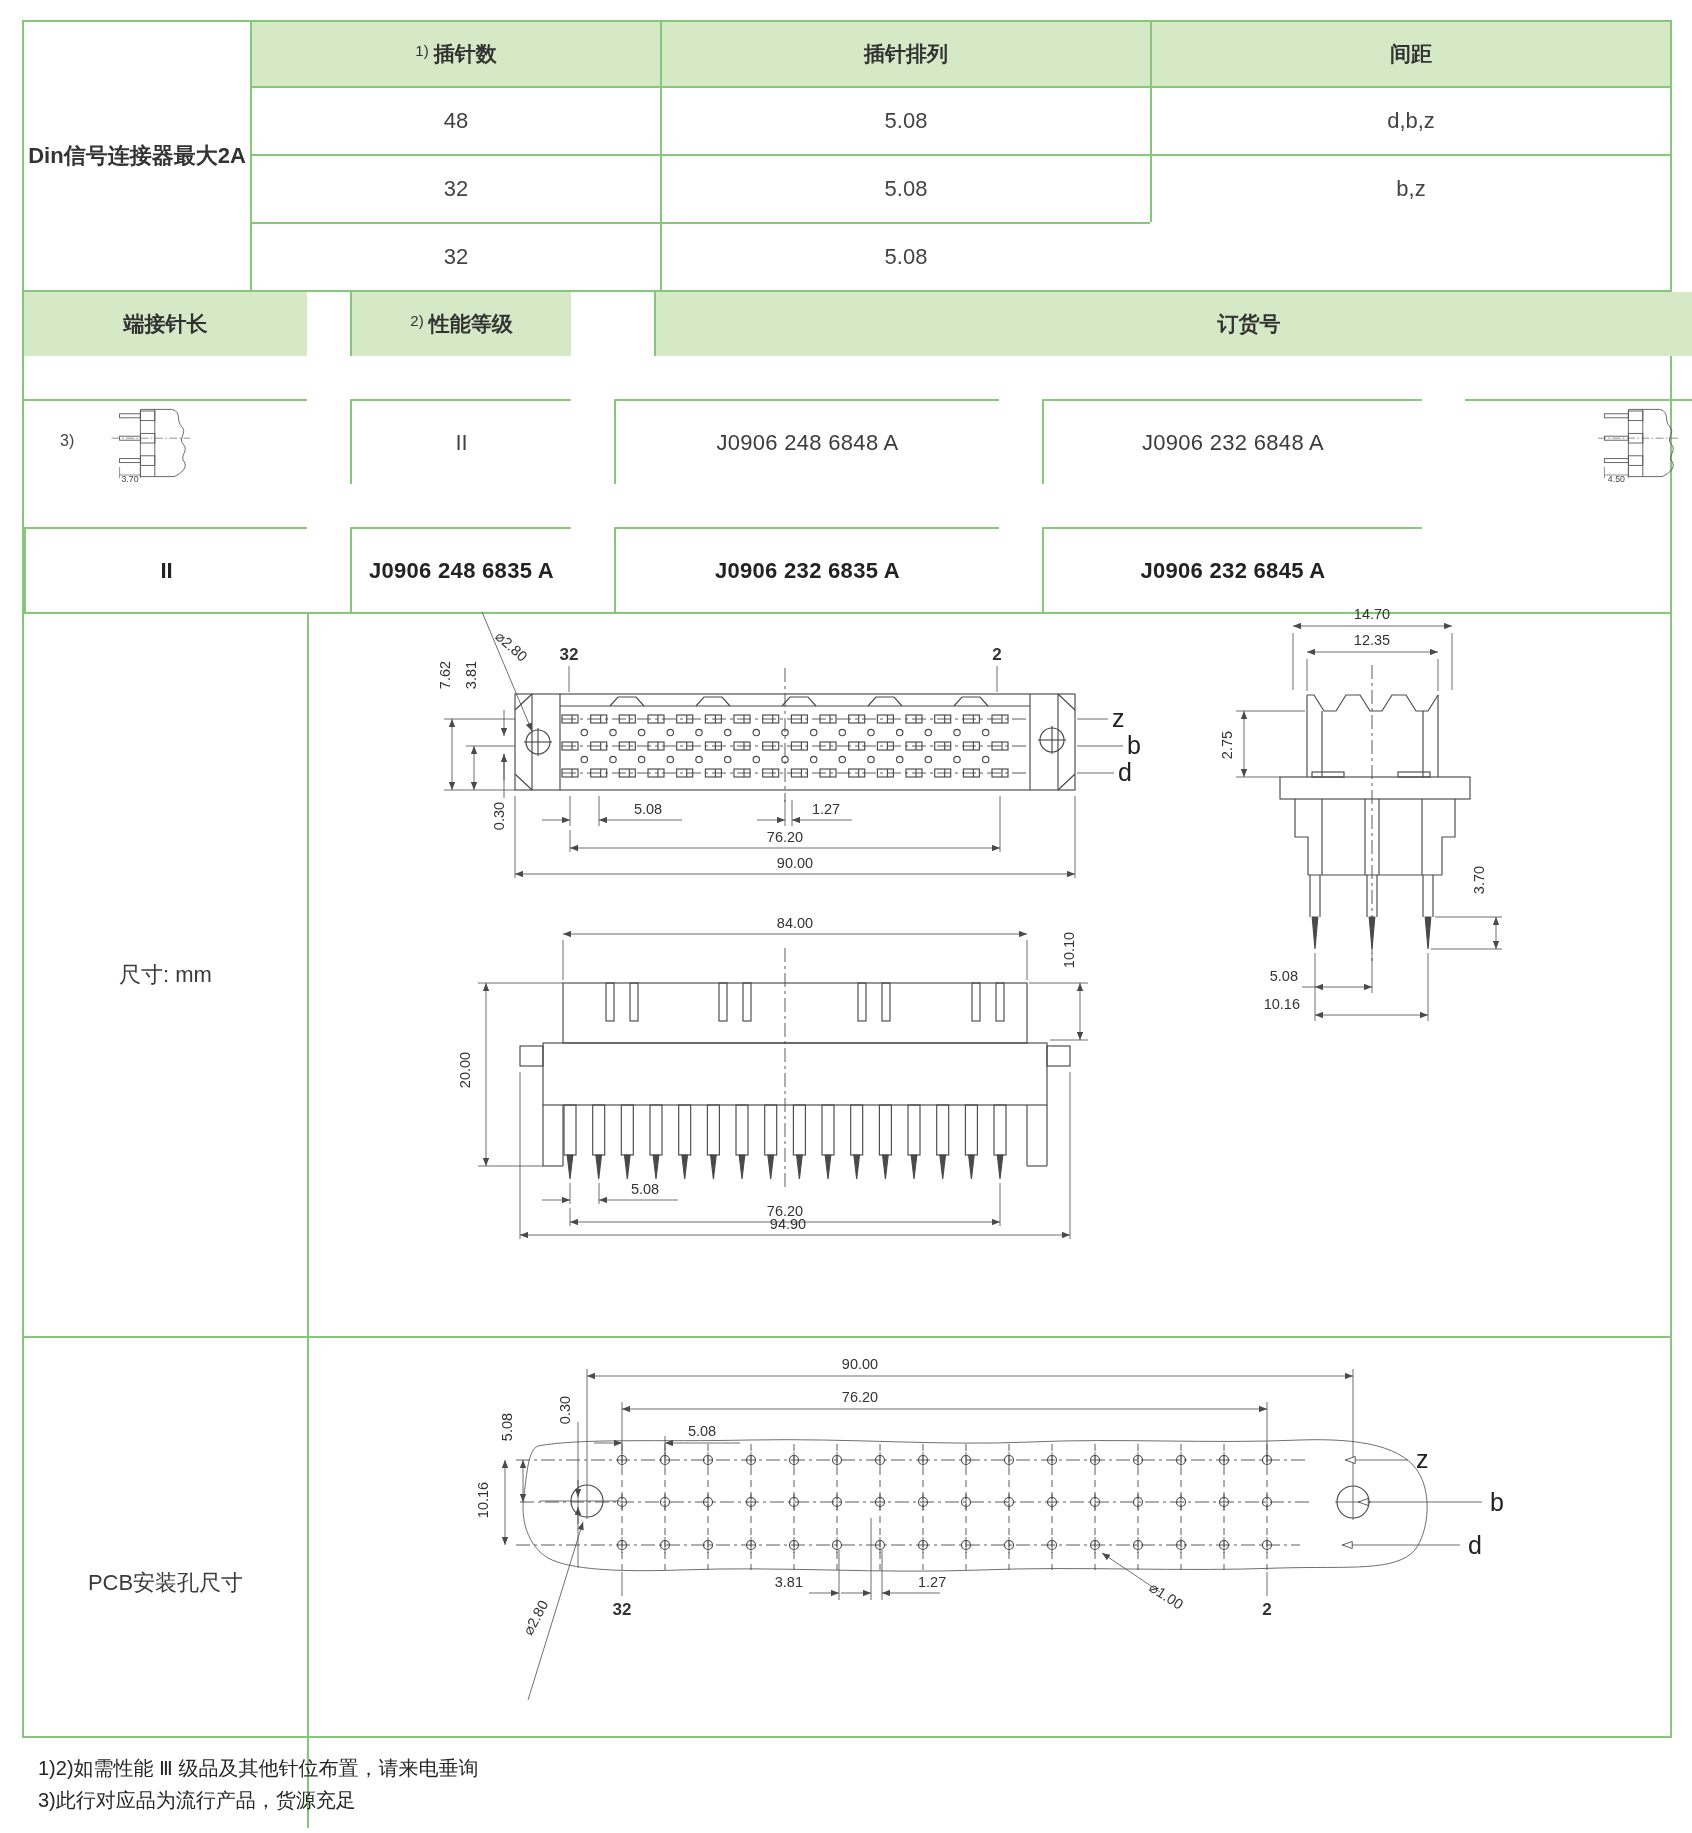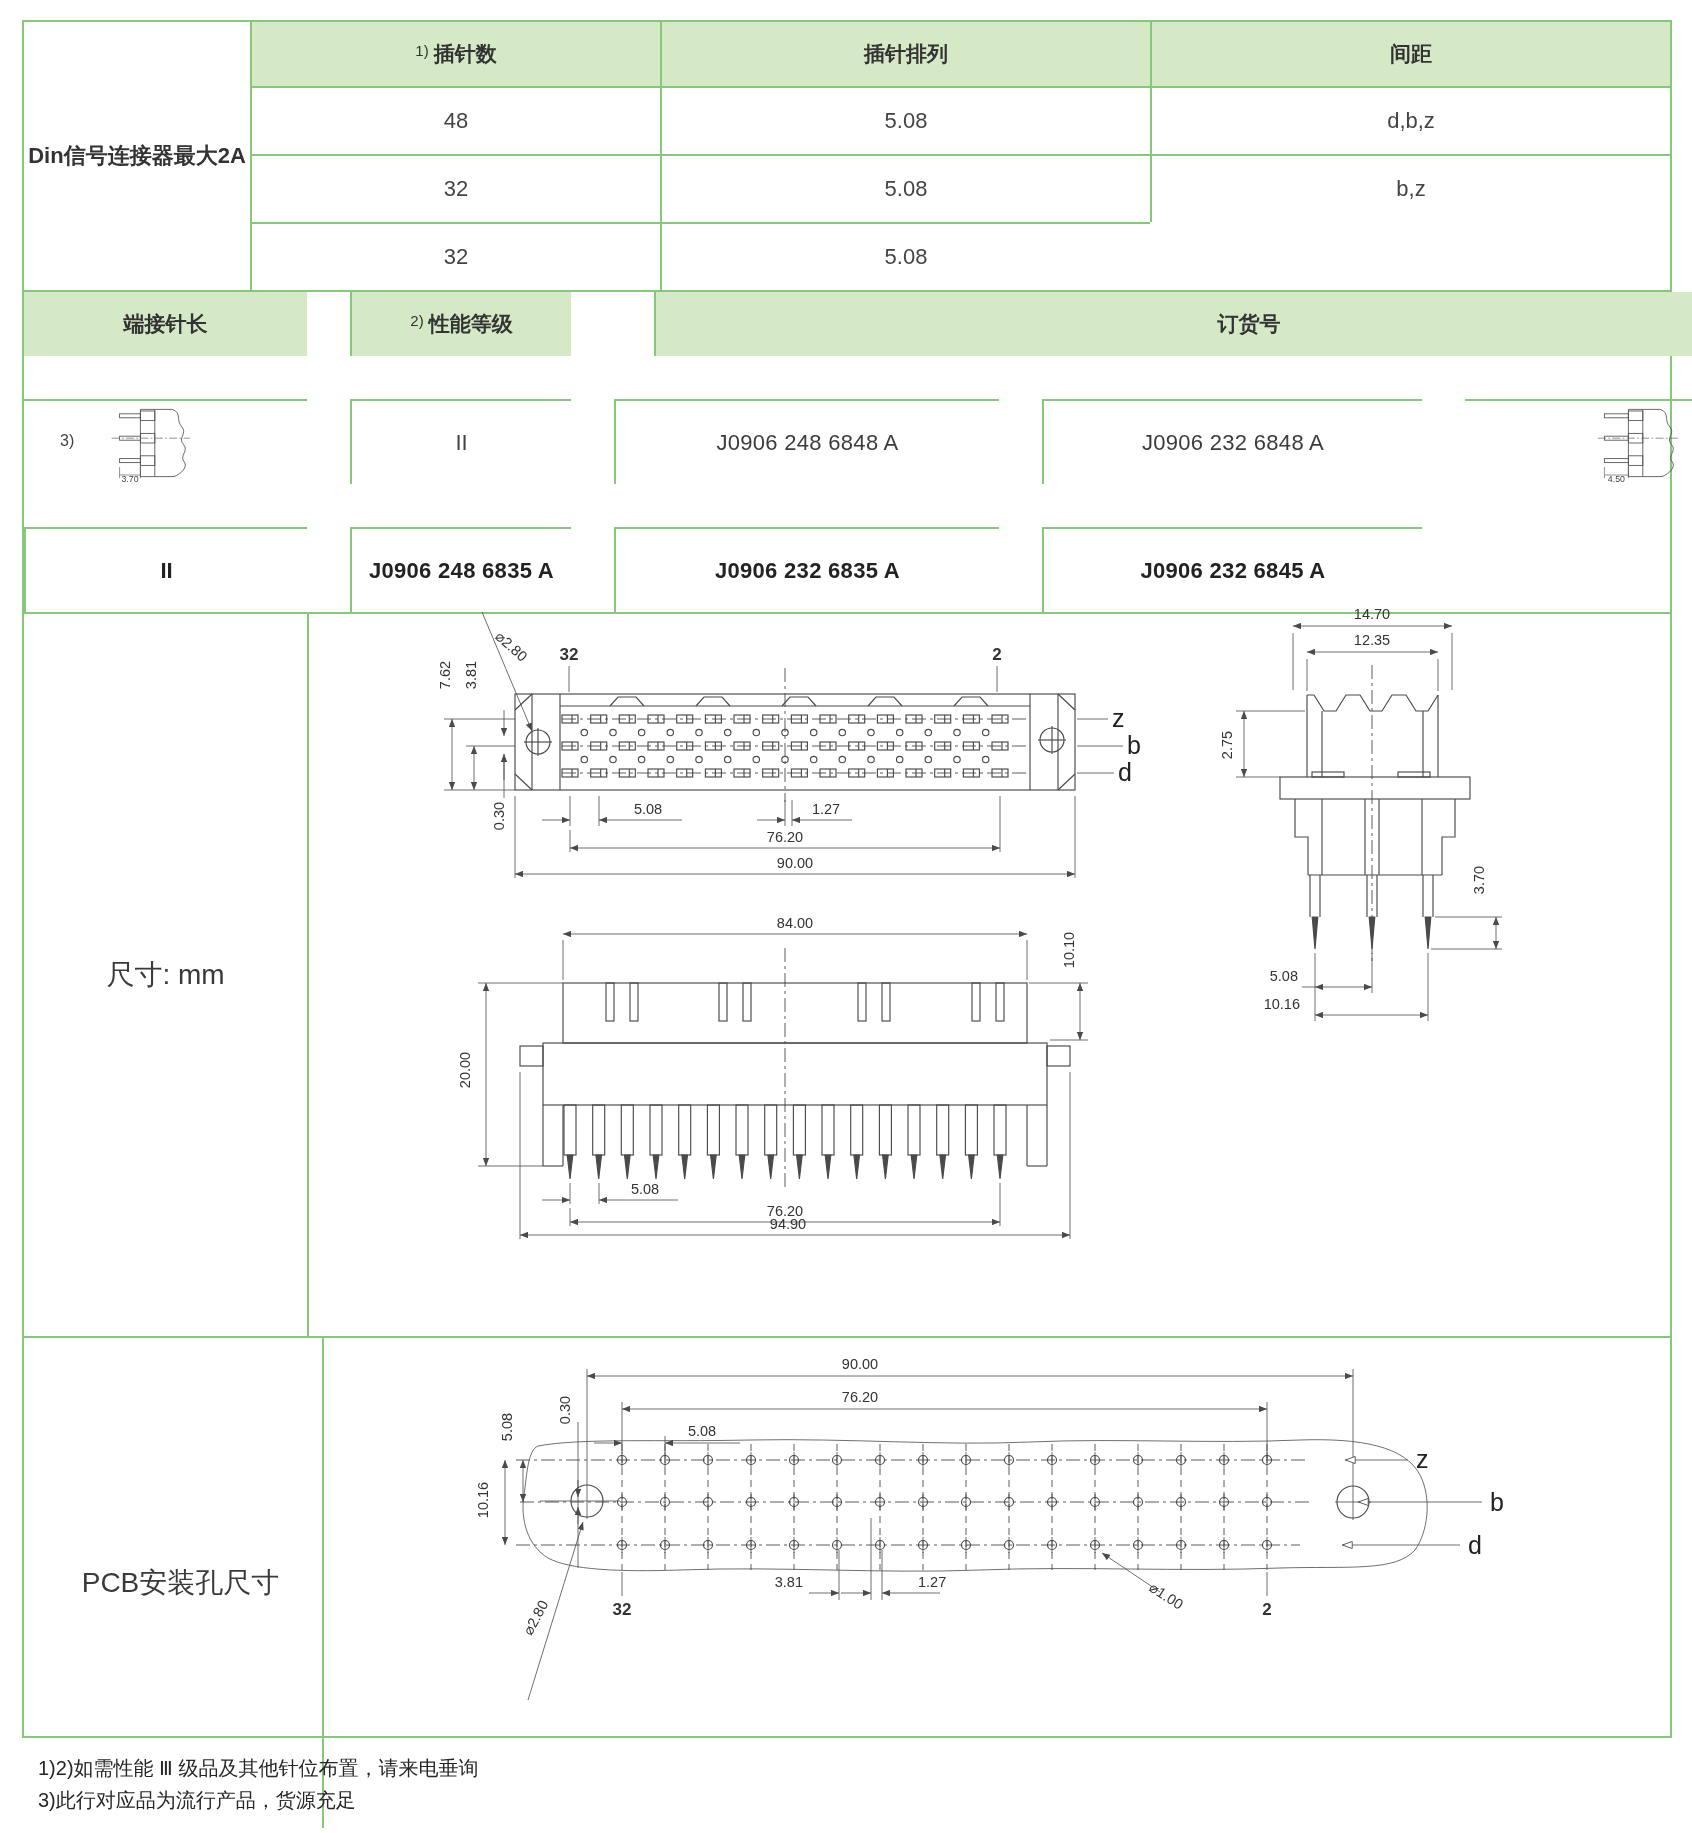--- a/index.html
+++ b/index.html
@@ -3,31 +3,31 @@
 <meta charset="utf-8">
 <style>
   html,body{margin:0;padding:0;background:#fff;}
   .page{position:relative;width:1692px;height:1833px;background:#fff;overflow:hidden;
         font-family:"Liberation Sans","DejaVu Sans",sans-serif;color:#333;}
   .frame{position:absolute;left:22px;top:20px;width:1650px;height:1718px;
          border:2px solid #86c77c;box-sizing:border-box;}
   .t1{display:grid;grid-template-columns:226px 410px 490px 520px;grid-template-rows:64px 68px 68px 68px;}
   .t2{display:grid;grid-template-columns:283px 221px 385px 380px 377px;grid-template-rows:64px 85px 85px;gap:43px;}
   .sec{display:grid;grid-template-columns:283px 1363px;height:722px;}
-  .sec2{display:grid;grid-template-columns:283px 1363px;height:490px;padding-left:15px;}
+  .sec2{display:grid;grid-template-columns:283px 1363px;height:490px;}
   .cell{display:flex;align-items:center;justify-content:center;box-sizing:border-box;position:relative;}
   .bl{border-left:2px solid #86c77c;}
   .bt{border-top:2px solid #86c77c;}
   .hdr{background:#d6e9c6;font-weight:700;font-size:21px;color:#333;}
   .sup{font-size:15px;font-weight:400;margin-right:5px;position:relative;top:-4px;}
   .cat{flex-direction:row;line-height:34px;font-size:22px;font-weight:600;color:#333;grid-row:1/5;}
   .val{font-size:22px;color:#444;}
   .ord{font-size:22px;color:#3c3c3c;letter-spacing:.3px;}
   .boldrow{font-weight:700;color:#222;}
-  .seclab{font-size:28px;color:#3a3a3a;text-align:center;}
+  .seclab{font-size:22px;color:#3a3a3a;text-align:center;}
   .note3{position:absolute;left:36px;top:50%;transform:translateY(-60%);font-size:16px;color:#444;}
   .foot{position:absolute;left:38px;top:1752px;font-size:20px;color:#262626;line-height:32px;}
   .dw{position:absolute;}
   .dw line,.dw rect,.dw circle,.dw path,.dw polyline{stroke:#4a4a4a;fill:none;stroke-width:1.15px;}
   .dw .dd{stroke-dasharray:14 4 3 4;stroke-width:.9px;}
   .dw .dsh{stroke-dasharray:7 5;stroke-width:.9px;}
   .dw .thn{stroke-width:.8px;}
   .dw text{fill:#333;stroke:none;font-family:"Liberation Sans","DejaVu Sans",sans-serif;font-size:14.5px;}
   .dw text.big{font-size:17px;font-weight:600;}
   .dw text.rowlbl{font-size:25px;fill:#222;}

